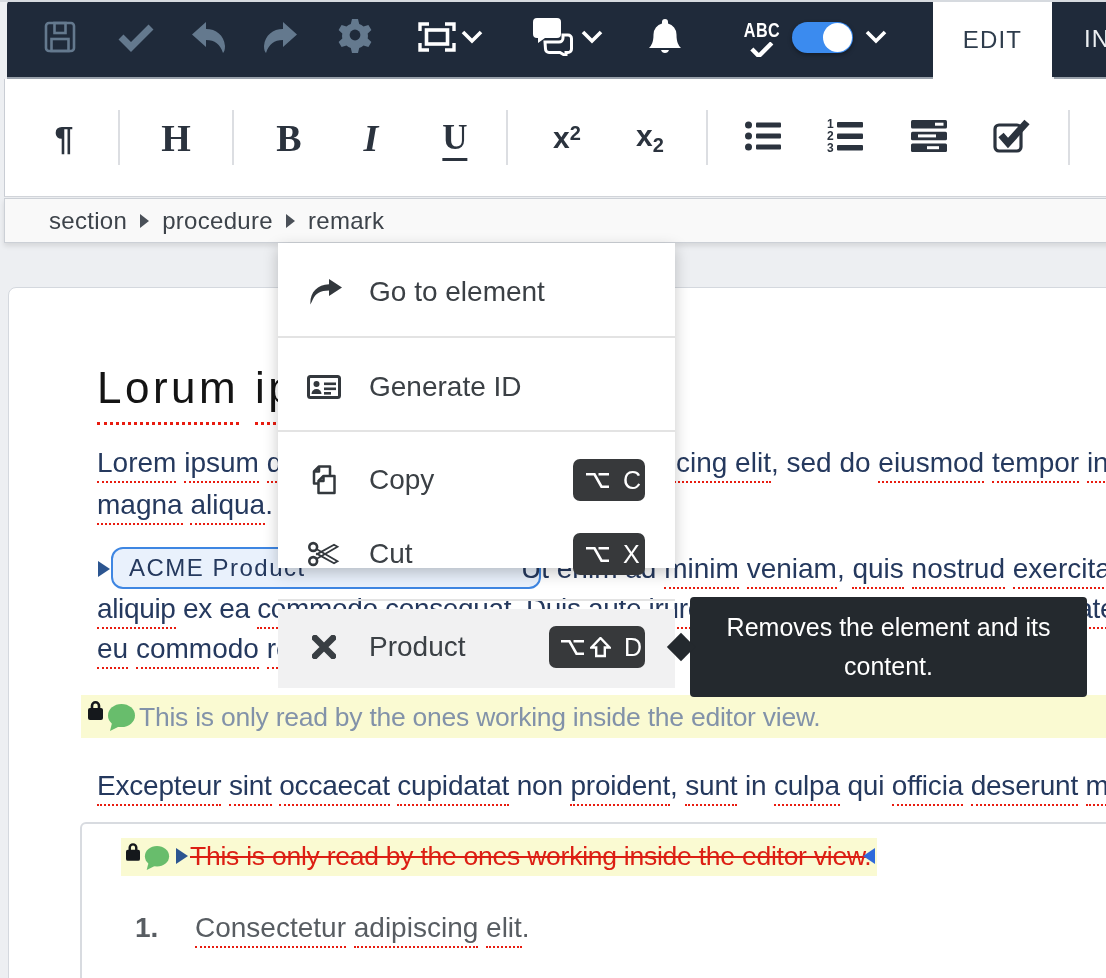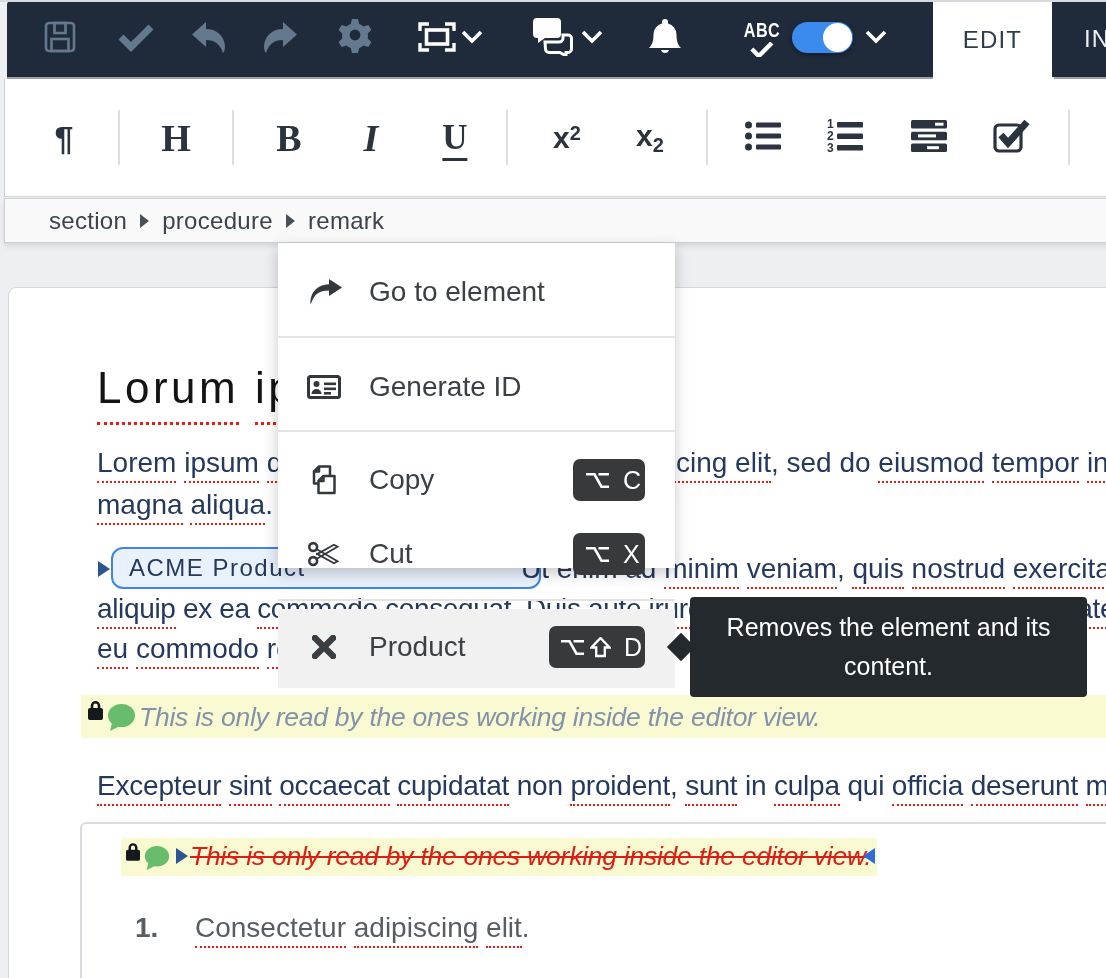--- a/index.html
+++ b/index.html
@@ -27,21 +27,21 @@
   .gray{color:#585d62;font-size:28px;white-space:nowrap;line-height:28px;}
   .dotted{border-bottom:2px dotted #e81c10;padding-bottom:3px;}
   .dotted44{border-bottom:3px dotted #e81c10;padding-bottom:10px;}
   #h1{left:97px;top:366px;font-size:44px;letter-spacing:3.5px;color:#141414;white-space:nowrap;line-height:44px;}
   
   #pill{left:111px;top:547px;width:430px;height:42px;background:#e9f1fc;border:2px solid #3e86e2;border-radius:12px;box-sizing:border-box;color:#25395e;font-size:24px;letter-spacing:1.5px;line-height:38px;padding-left:16px;overflow:hidden;}
   .cursor-r{width:0;height:0;border-left:12px solid #2c5590;border-top:8px solid transparent;border-bottom:8px solid transparent;}
   .cursor-l{width:0;height:0;border-right:12px solid #2e6adb;border-top:8px solid transparent;border-bottom:8px solid transparent;}
   
   .remark{background:#fafad2;}
-  .ital{font-style:italic;}
+  .ital{}
   
   #menu{left:278px;top:243px;width:397px;height:325px;background:#fff;box-shadow:0 5px 14px rgba(0,0,0,0.22);}
   .mrow{position:absolute;left:0;width:397px;height:78px;display:flex;align-items:center;}
   .mdiv{position:absolute;left:0;width:397px;height:2px;background:#e3e3e3;}
   .mlabel{position:absolute;left:91px;top:50%;transform:translateY(-50%);font-size:28px;color:#3b4045;}
   .micon{position:absolute;left:27px;top:50%;transform:translateY(-50%);width:38px;display:flex;justify-content:center;}
   .chip{position:absolute;background:#37393b;border-radius:7px;height:42px;display:flex;align-items:center;color:#fff;}
   
   #tip{left:690px;top:597px;width:397px;height:100px;background:#24292e;border-radius:4px;color:#fff;font-size:25px;line-height:39px;display:flex;align-items:center;justify-content:center;text-align:center;}
   #tipArrow{left:671px;top:637px;width:20px;height:20px;background:#24292e;transform:rotate(45deg);}

